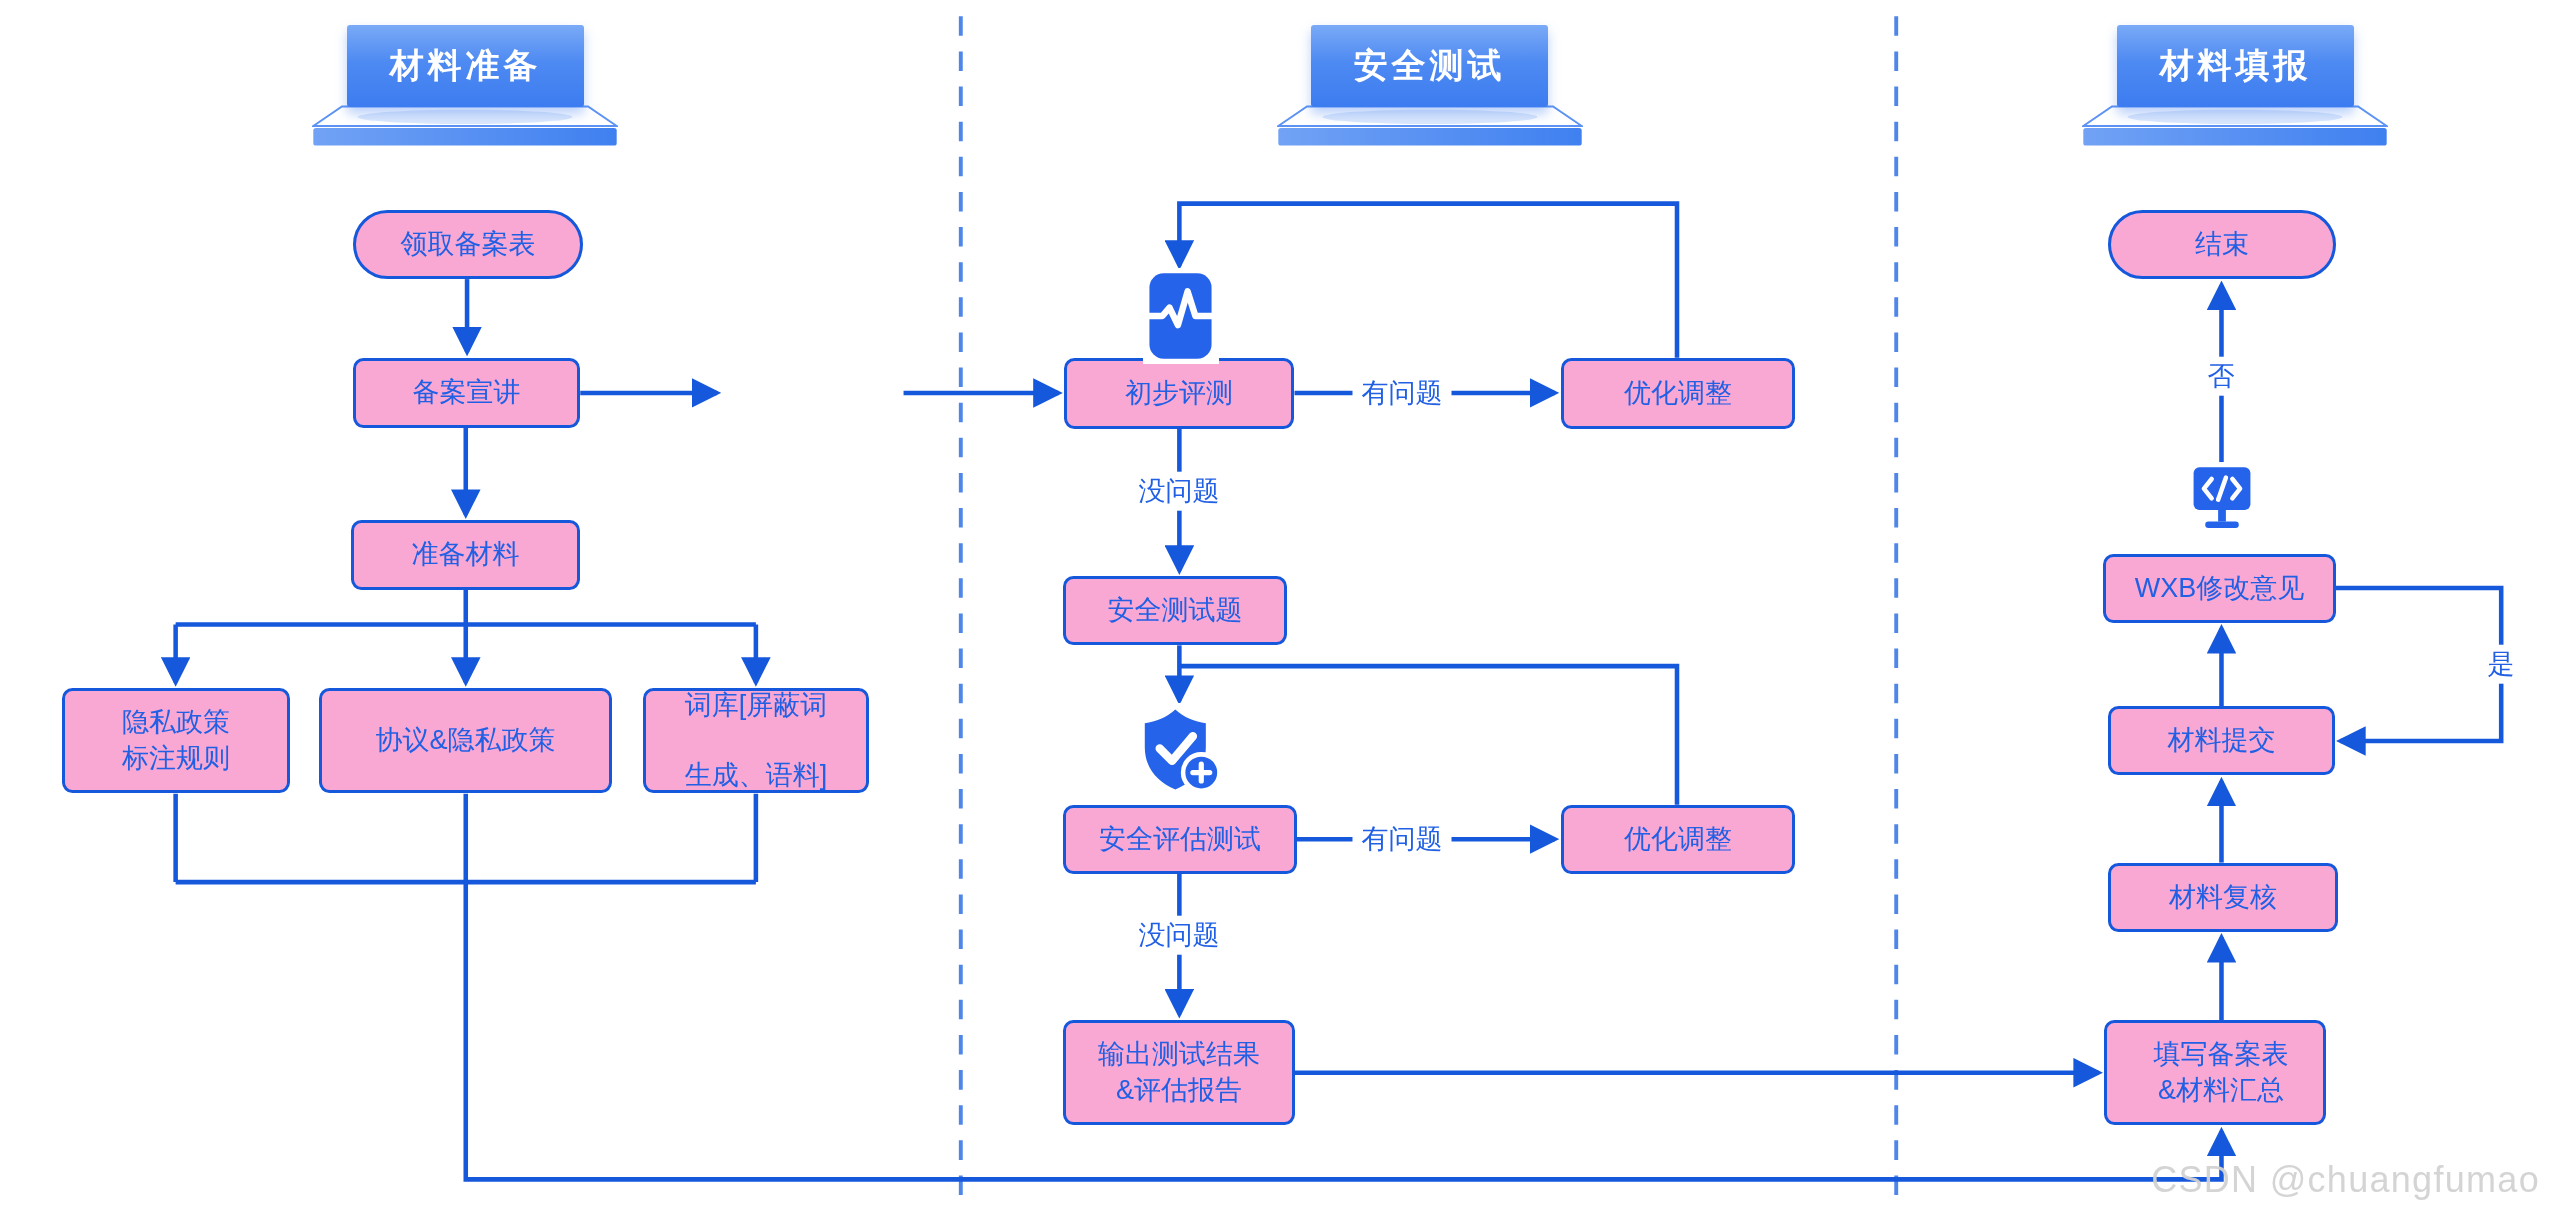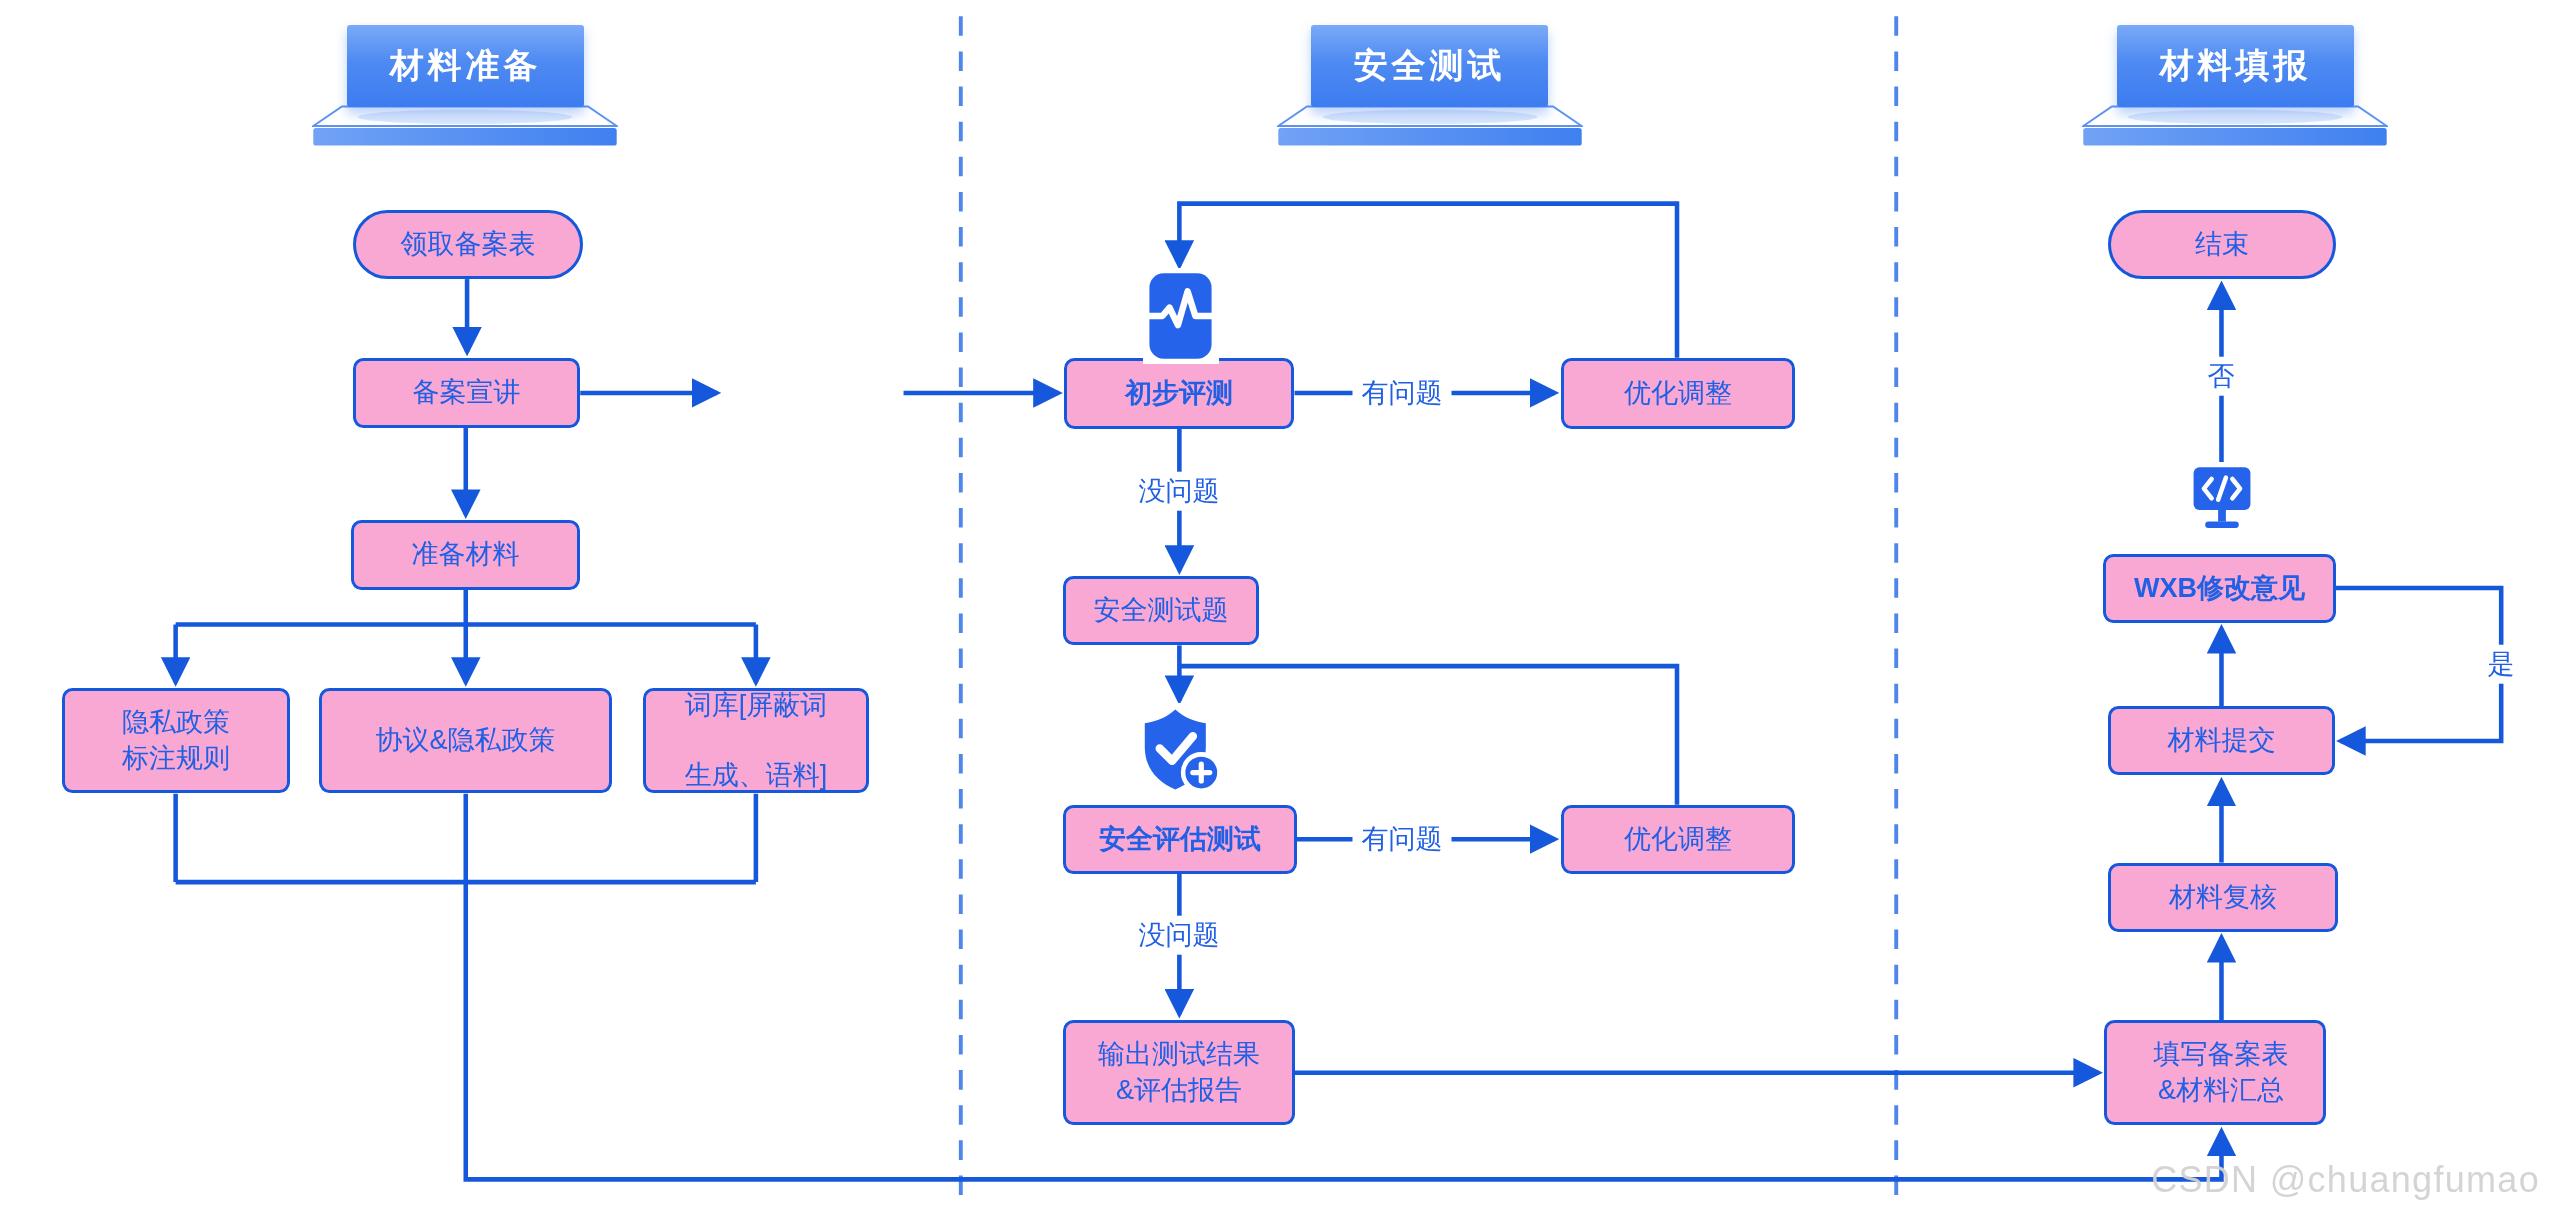--- a/index.html
+++ b/index.html
@@ -21,21 +21,21 @@
            color:#fff;font-size:34px;font-weight:700;letter-spacing:3.9px;
            display:flex;align-items:center;justify-content:center;
            box-shadow:0 6.5px 11.7px rgba(60,124,240,.35);}
   .podium{position:absolute;z-index:2;}
 
   .node{position:absolute;z-index:4;box-sizing:border-box;background:#f9a8d4;
         border:3.9px solid var(--blue);border-radius:10.4px;color:#2160e4;
         font-size:27px;line-height:1.3;display:flex;flex-direction:column;
         align-items:center;justify-content:center;text-align:center;white-space:nowrap;}
   .stadium{border-radius:650px;}
-  .bold{font-weight:700;}
+  .bold{font-weight:400;}
 
   .lbl{position:absolute;z-index:5;transform:translate(-50%,-50%);background:#fff;
        color:#2160e4;font-size:27px;padding:1.3px 9px;white-space:nowrap;}
 
   .icon-wrap{position:absolute;z-index:5;background:#fff;display:flex;
              align-items:center;justify-content:center;padding:3.9px 1.3px;}
 
   .watermark{position:absolute;z-index:9;right:36px;bottom:9px;color:var(--wm);
              font-size:36px;letter-spacing:1.3px;opacity:.95;}
 </style>
@@ -131,21 +131,21 @@
     <span>词库[屏蔽词</span>
     <span>生成、语料]</span>
   </div>
 
   <div class="node bold" style="left:1064px;top:358px;width:230px;height:71px;">
       <span>初步评测</span>
     </div>
   <div class="node" style="left:1561px;top:358px;width:234px;height:71px;">
       <span>优化调整</span>
     </div>
-  <div class="node" style="left:1063px;top:576px;width:196px;height:69px;">
+  <div class="node" style="left:1063px;top:576px;width:224px;height:69px;">
       <span>安全测试题</span>
     </div>
   <div class="node bold" style="left:1063px;top:805px;width:234px;height:69px;">
       <span>安全评估测试</span>
     </div>
   <div class="node" style="left:1561px;top:805px;width:234px;height:69px;">
       <span>优化调整</span>
     </div>
   <div class="node" style="left:1063px;top:1020px;width:232px;height:105px;">
     <span>输出测试结果</span>

